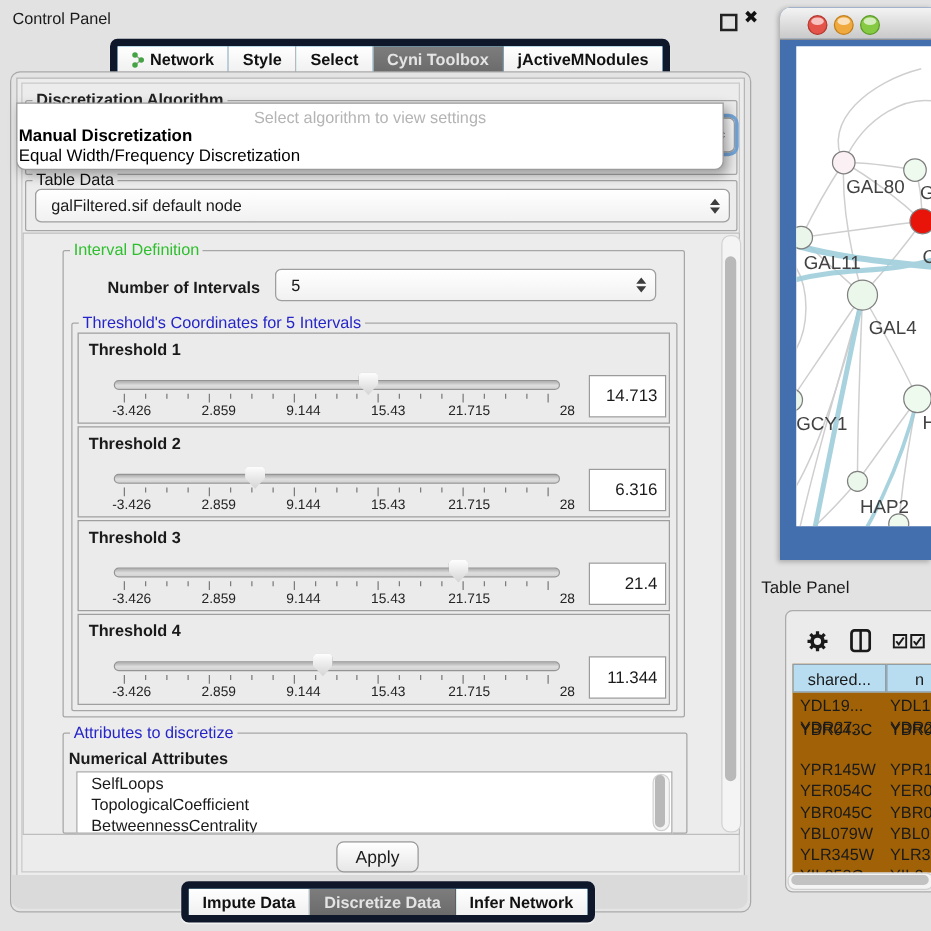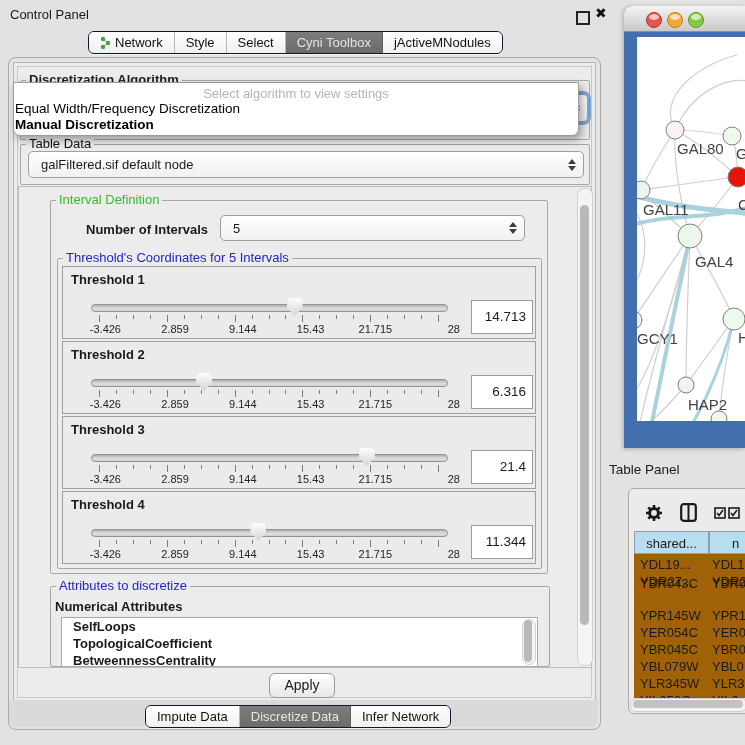--- a/index.html
+++ b/index.html
@@ -4,22 +4,22 @@
 <style>
   html,body{margin:0;padding:0;}
   body{width:745px;height:745px;overflow:hidden;position:relative;background:#e2e2e2;
        font-family:"Liberation Sans","DejaVu Sans",sans-serif;font-size:13px;color:#1a1a1a;}
   .abs{position:absolute;}
   
   #cp-title{left:10px;top:7px;font-size:13px;}
   #float-btn{left:576px;top:11px;width:10px;height:10px;border:2px solid #222;background:transparent;}
   #close-btn{left:595px;top:5px;font-size:14px;font-weight:bold;color:#111;}
   
-  .segbar{display:flex;height:21px;border:1px solid #0f172a;border-radius:6px;background:#7dd3fc;overflow:hidden;
-          box-shadow:0 1px 1px rgba(255,255,255,.7);}
+  .segbar{display:flex;height:21px;border:6px solid #0f172a;border-radius:6px;background:#7dd3fc;overflow:hidden;
+          box-shadow:0 1px 1px rgba(255,255,255,.7);font-weight:bold;}
   .seg{display:flex;align-items:center;gap:4px;padding:0 11px;border-right:1px solid #b9b9b9;
        font-size:13px;color:#111;background:linear-gradient(#ffffff,#f0f0f0);white-space:nowrap;}
   .seg:last-child{border-right:none;}
   .seg.sel{background:linear-gradient(#7d7d7d,#6b6b6b);color:#e4e4e4;border-right-color:#5f5f5f;}
   #top-tabs{left:88px;top:31px;}
   #bottom-tabs{left:145px;top:705px;}
   
   #outer-box{left:8px;top:57px;width:591px;height:671px;background:#e4e4e4;border:1px solid #a9a9a9;border-radius:8px;}
   #inner1{left:13px;top:62px;width:581px;height:637px;background:#ececec;border:1px solid #b6b6b6;}
   #inner2{left:17px;top:66px;width:573px;height:630px;border:1px solid #c9c9c9;}
@@ -72,21 +72,21 @@
   .tick{position:absolute;width:1px;background:#7c7c7c;top:48px;height:4px;}
   .tick.major{height:7px;}
   .tick-lab{position:absolute;top:56px;width:44px;text-align:right;font-size:11px;font-weight:normal;color:#242424;}
   .thr-value{position:absolute;left:408px;top:33px;width:54px;height:32px;background:#fff;border:1px solid #9b9b9b;
              font-size:13.5px;text-align:right;line-height:32px;padding-right:6px;box-sizing:content-box;}
   
   #attr-group{left:50px;top:586px;width:498px;height:79px;}
   #attr-title{left:56px;top:579px;}
   #num-attr{left:55px;top:599px;font-weight:bold;}
   #attr-list{left:61px;top:617px;width:475px;height:48px;background:#fff;border:1px solid #a9a9a9;overflow:hidden;}
-  .attr-item{padding-left:11px;font-size:13px;line-height:17px;white-space:nowrap;font-weight:bold;}
+  .attr-item{padding-left:11px;font-size:13px;line-height:17px;white-space:nowrap;}
   #attr-vtrack{left:522px;top:619px;width:12px;height:44px;}
   #attr-vthumb{left:524px;top:620px;width:8px;height:42px;}
   
   #apply-btn{left:269px;top:673px;width:64px;height:23px;background:linear-gradient(#ffffff,#e7e7e7);
              border:1px solid #9a9a9a;border-radius:6px;font-size:14px;text-align:center;line-height:22px;}
   
   #net-win{left:624px;top:6px;width:121px;height:442px;background:#446fae;border-radius:8px 0 0 0;
            box-shadow:-1px 1px 4px rgba(0,0,0,.25);}
   #net-titlebar{left:624px;top:6px;width:121px;height:25px;border-radius:8px 0 0 0;
                 background:linear-gradient(#f4f4f4,#c9c9c9);border-bottom:1px solid #8f8f8f;}
@@ -154,22 +154,22 @@
   <span class="val"></span>
   <span class="stepper">
       <span class="tri-up"></span>
       <span class="tri-dn"></span>
     </span>
 </div>
 
 <div class="abs" id="popup">
   <div id="popup-hint">Select algorithm to view settings</div>
   <div id="popup-opts">
+      <div class="popup-opt bold">Manual Discretization</div>
       <div class="popup-opt">Equal Width/Frequency Discretization</div>
-      <div class="popup-opt bold">Manual Discretization</div>
     </div>
 </div>
 
 <div class="abs group" id="tdata-group"></div>
 <div class="abs gtitle" id="tdata-title">Table Data</div>
 <div class="abs combo" id="tdata-combo">
   <span class="val">galFiltered.sif default node</span>
   <span class="stepper">
       <span class="tri-up"></span>
       <span class="tri-dn"></span>

